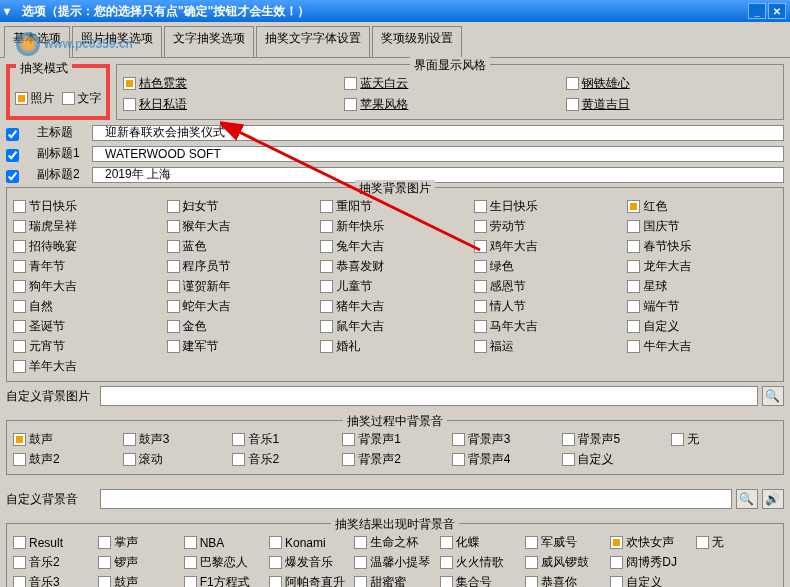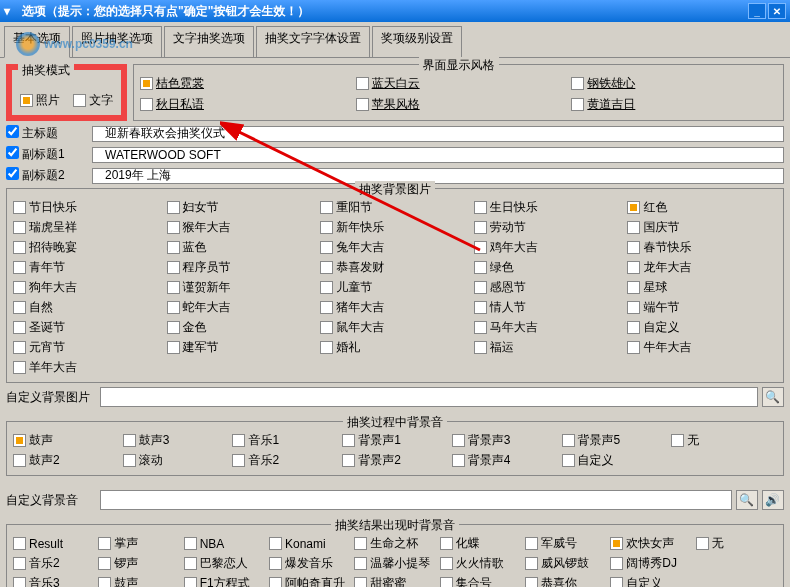--- a/index.html
+++ b/index.html
@@ -8,28 +8,28 @@
 .titlebar .dropdown { width: 14px; height: 14px; margin-right: 4px; color: #fff; }
 .titlebar-text { flex: 1; font-size: 12px; }
 .titlebar-btns { display: flex; gap: 2px; }
 .titlebar-btn { width: 18px; height: 16px; background: #0a6ed8; border: 1px solid #7ab8ff; color: #fff; display: flex; align-items: center; justify-content: center; font-size: 10px; cursor: pointer; }
 .tabs { display: flex; background: #d4d0c8; border-bottom: 1px solid #888; padding: 4px 4px 0 4px; height: 36px; }
 .tab { padding: 3px 8px; background: #d4d0c8; border: 1px solid #888; border-bottom: none; margin-right: 2px; cursor: pointer; font-size: 12px; }
 .tab.active { background: #d4d0c8; border-bottom: 1px solid #d4d0c8; margin-bottom: -1px; z-index: 2; position: relative; }
 .content { padding: 6px; }
 .row { display: flex; align-items: center; gap: 6px; margin: 2px 0; }
 .toprow { display: flex; gap: 6px; align-items: stretch; }
-.modebox { border: 6px solid #ef4444; padding: 10px 4px 4px 4px; width: 121px; position: relative; }
+.modebox { border: 4px solid #ef4444; padding: 10px 4px 4px 4px; width: 104px; position: relative; }
 .modebox-title { position: absolute; top: -8px; left: 6px; background: #d4d0c8; padding: 0 4px; font-size: 12px; }
 .stylebox { border: 1px solid #888; padding: 10px 6px 6px 6px; flex: 1; position: relative; }
 .stylebox-title { position: absolute; top: -8px; left: 50%; transform: translateX(-50%); background: #d4d0c8; padding: 0 4px; font-size: 12px; }
 .stylegrid { display: grid; grid-template-columns: repeat(4, 1fr); gap: 4px 10px; }
 .chk { display: flex; align-items: center; gap: 3px; font-size: 12px; white-space: nowrap; }
 .titlerow { display: flex; align-items: center; gap: 6px; margin: 4px 0; }
-.titlelabel { display: flex; align-items: flex-start; gap: 3px; width: 80px; }
+.titlelabel { display: flex; align-items: flex-end; gap: 18px; width: 80px; }
 .titleinput { flex: 1; height: 16px; border: 1px solid #888; background: #fff; padding: 0 12px; font-size: 12px; }
 .bgimg-box { border: 1px solid #888; padding: 10px 6px 6px 6px; margin: 4px 0; position: relative; }
 .bgimg-title { position: absolute; top: -8px; left: 50%; transform: translateX(-50%); background: #d4d0c8; padding: 0 4px; font-size: 12px; }
 .bggrid { display: grid; grid-template-columns: repeat(5, 1fr); gap: 3px 4px; }
 .customrow { display: flex; align-items: center; gap: 4px; margin: 4px 0; }
 .customlabel { width: 90px; font-size: 12px; }
 .custominput { flex: 1; height: 20px; border: 1px solid #888; background: #fff; padding: 0 4px; }
 .iconbtn { width: 22px; height: 20px; border: 1px solid #888; background: #e8e4dc; display: flex; align-items: center; justify-content: center; cursor: pointer; }
 .soundbox { border: 1px solid #888; padding: 10px 6px 6px 6px; margin: 14px 0; position: relative; }
 .soundgrid { display: grid; grid-template-columns: repeat(7, 1fr); gap: 3px 4px; }

